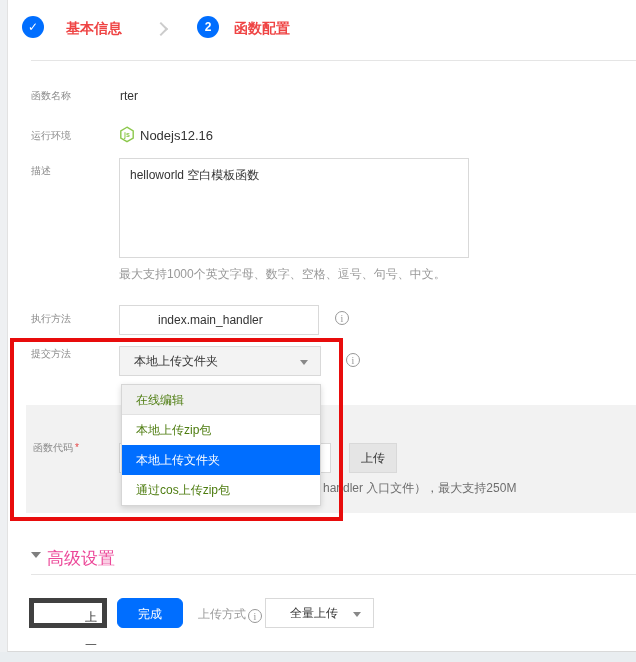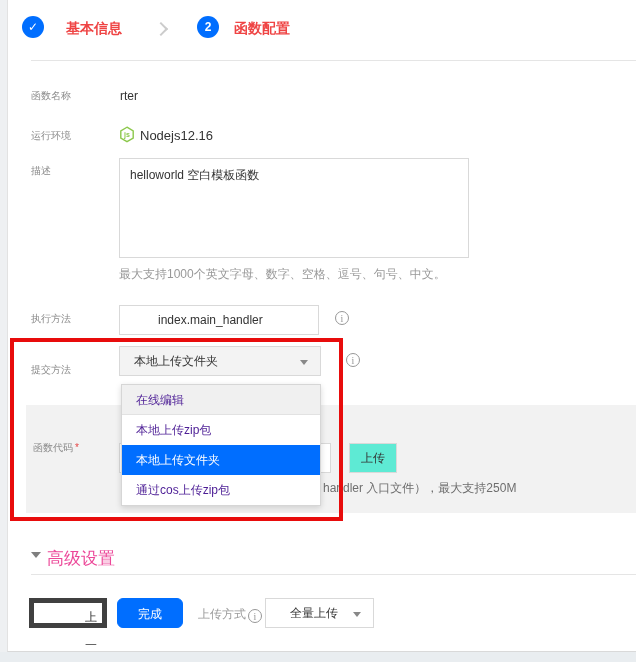--- a/index.html
+++ b/index.html
@@ -56,34 +56,34 @@
     color:#979797;font-size:10px;line-height:14px;text-align:center;box-sizing:border-box;
     font-family:"Liberation Serif","DejaVu Serif",serif;
   }
   
   .dropdown{
     position:absolute;left:113px;top:384px;width:200px;background:#fff;
     border:1px solid #d6d6d6;box-shadow:0 2px 6px rgba(0,0,0,0.15);
     z-index:5;box-sizing:border-box;
   }
   .dd-item{
-    height:30px;line-height:30px;padding-left:14px;font-size:12px;color:#4c1d95;
+    height:30px;line-height:30px;padding-left:14px;font-size:12px;color:#4d7c0f;
     background:#fff;cursor:pointer;
   }
   .dd-item.hovered{background:#f0f0f0;border-bottom:1px solid #e2e2e2;box-sizing:border-box;}
   .dd-item.selected{background:#006eff;color:#fff;}
   
   .code-section{position:absolute;left:18px;right:0;top:405px;height:108px;background:#f2f2f2;z-index:1;}
   .req{color:#e54545;margin-left:2px;}
   .hidden-input{
     position:absolute;left:111px;top:443px;width:212px;height:30px;background:#fff;
     border:1px solid #d9d9d9;box-sizing:border-box;z-index:2;
   }
   .upload-btn{
-    position:absolute;left:341px;top:443px;width:48px;height:30px;background:#5eead4;
+    position:absolute;left:341px;top:443px;width:48px;height:30px;background:#e5e5e5;
     border:1px solid #d9d9d9;box-sizing:border-box;font-size:12px;color:#333;
     text-align:center;line-height:28px;cursor:pointer;z-index:2;
   }
   
   .red-rect{
     position:absolute;left:2px;top:338px;width:333px;height:183px;
     border:4px solid #e80c0c;box-sizing:border-box;z-index:10;pointer-events:none;
   }
   
   .adv-tri{
@@ -131,21 +131,21 @@
     <div class="fvalue" style="left:132px;top:128px;font-size:13px;">Nodejs12.16</div>
 
     <div class="flabel" style="top:163px;">描述</div>
     <textarea class="txtarea" style="">helloworld 空白模板函数</textarea>
     <div class="hint" style="left:111px;top:266px;">最大支持1000个英文字母、数字、空格、逗号、句号、中文。</div>
 
     <div class="flabel" style="top:311px;">执行方法</div>
     <input class="tinput" style="top: 305px; padding-left: 38px;" value="index.main_handler">
     <div class="info-icon" style="left:327px;top:311px;">i</div>
 
-    <div class="flabel" style="top:362px;">提交方法</div>
+    <div class="flabel" style="top:346px;">提交方法</div>
     <div class="select-box" style="left:111px;top:346px;width:202px;background:#f3f3f3;">
       <span>本地上传文件夹</span>
       <span class="caret"></span>
     </div>
     <div class="info-icon" style="left:338px;top:353px;">i</div>
 
     <div class="code-section"></div>
     <div class="flabel" style="left:25px;top:440px;z-index:2;">
       <span>函数代码</span><span class="req">*</span>
     </div>

